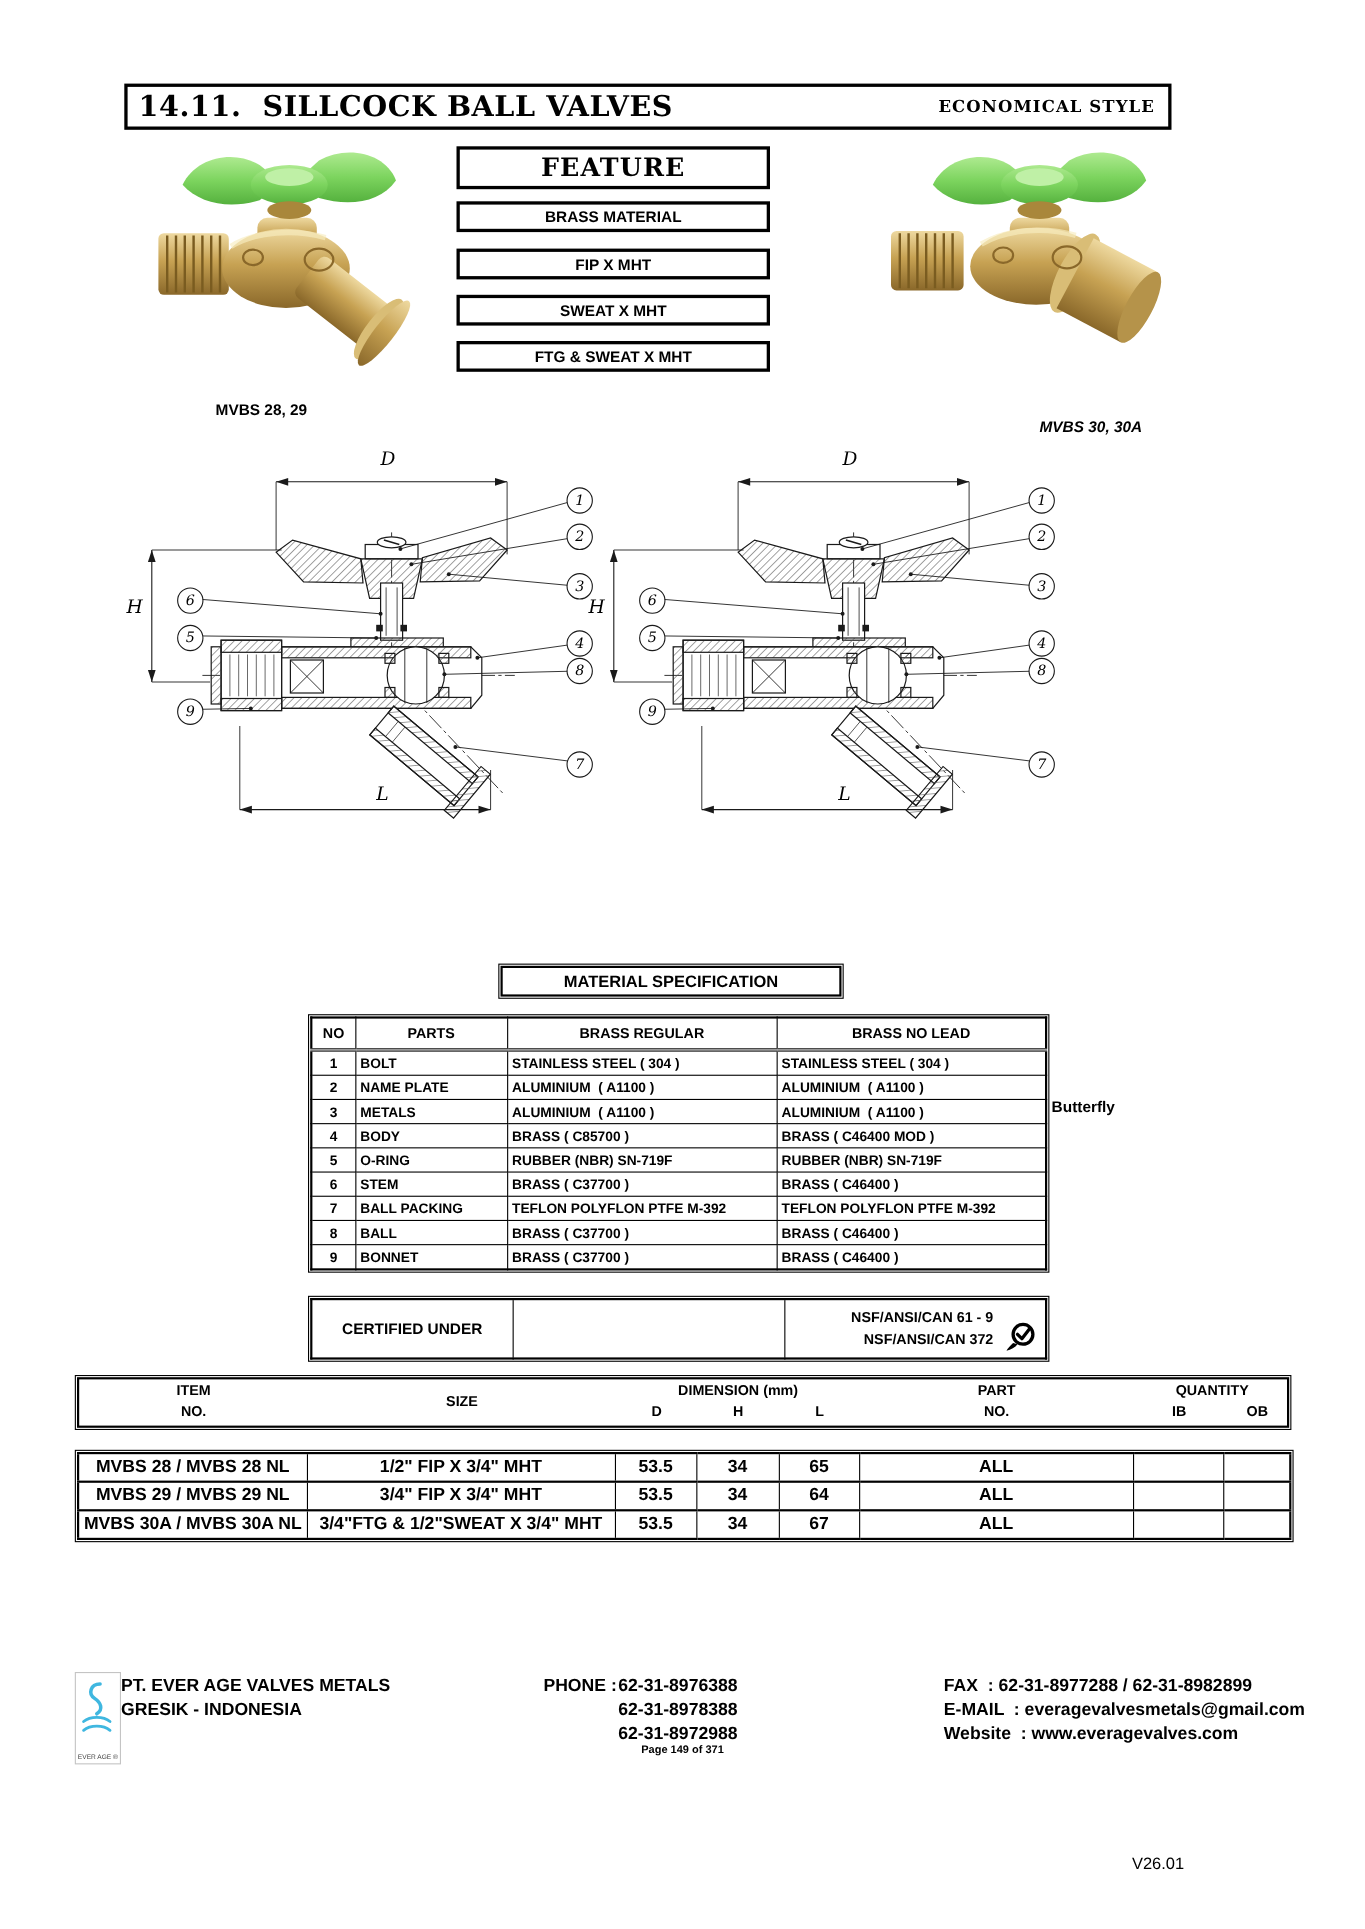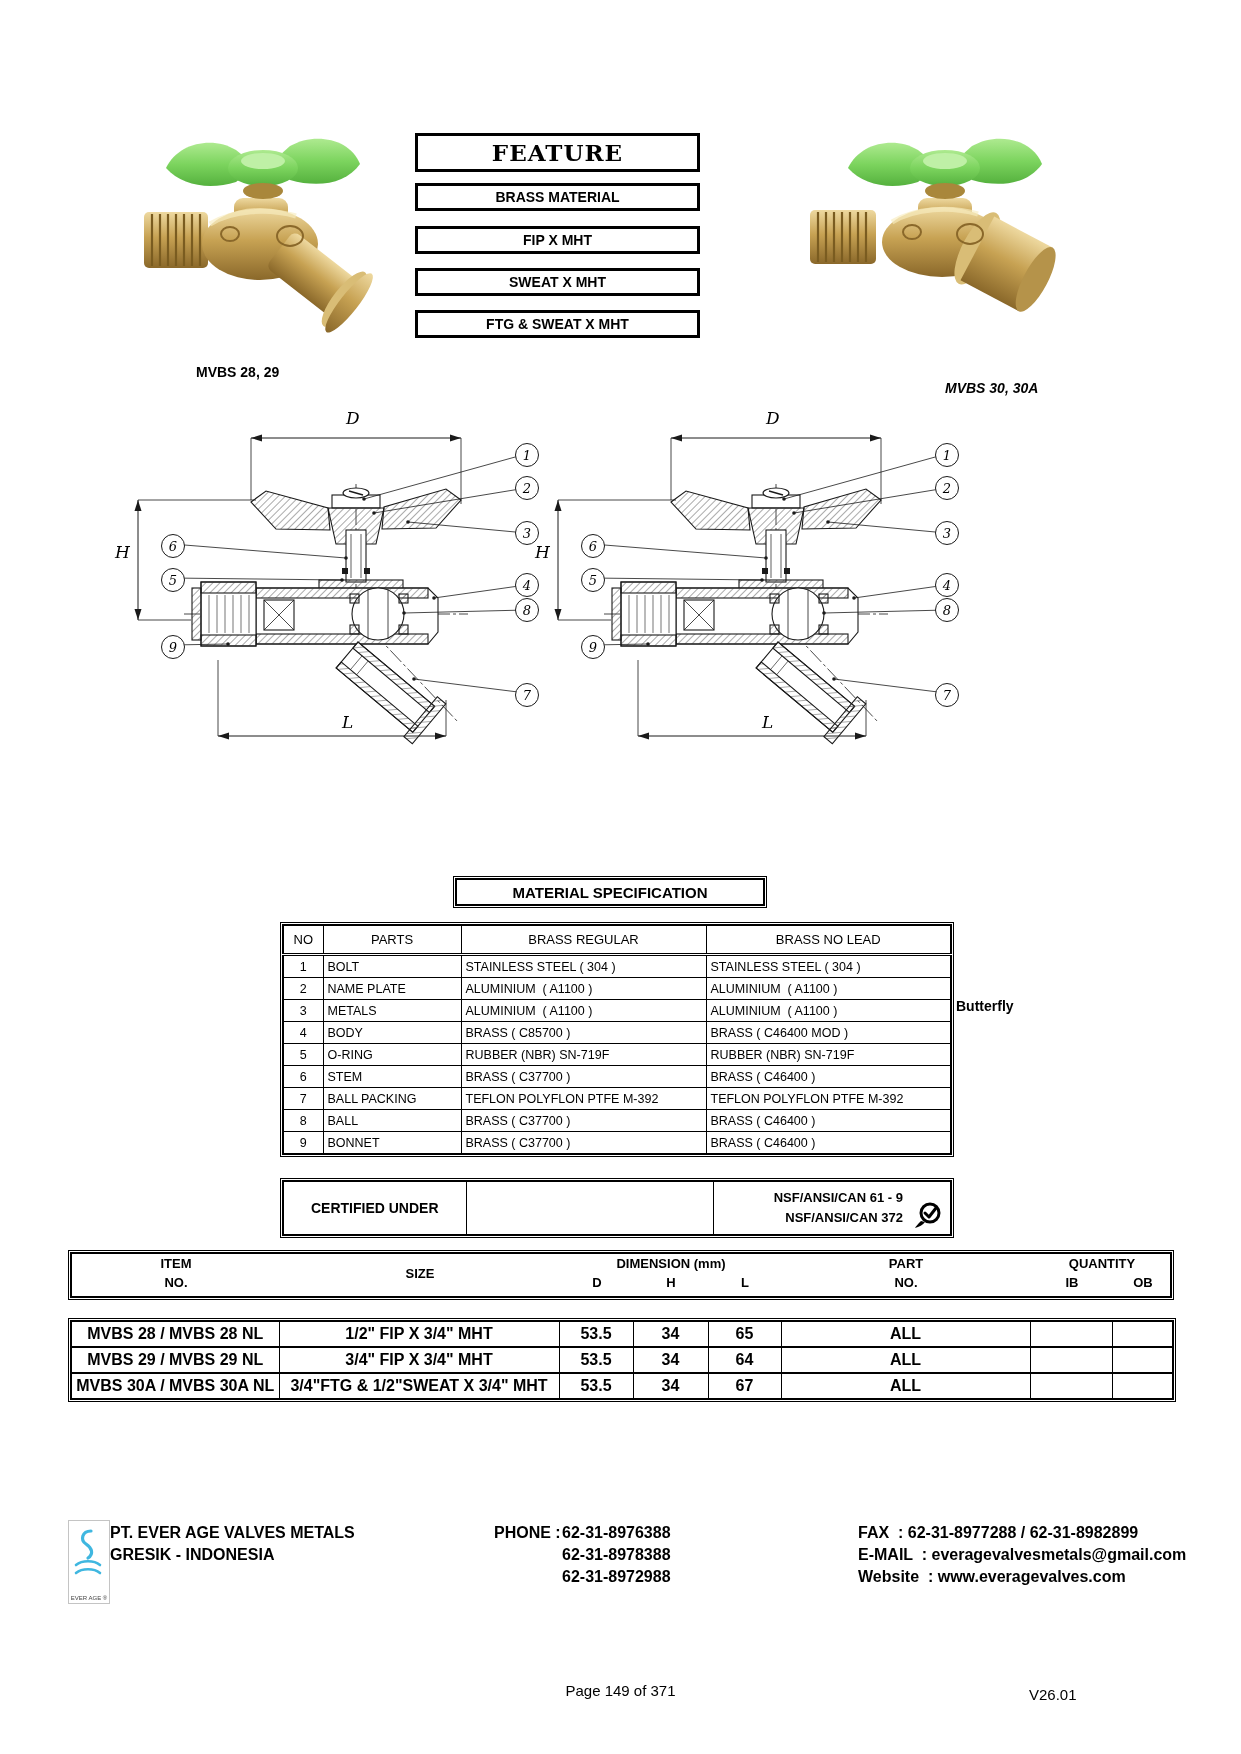--- a/index.html
+++ b/index.html
@@ -43,21 +43,21 @@
   .co-6{left:55px;top:142px}.co-5{left:55px;top:176px}.co-9{left:55px;top:243px}
   .dim{position:absolute;font-family:"DejaVu Serif",serif;font-style:italic;font-size:17px;}
   .dimD{left:240px;top:16px}.dimH{left:9px;top:150px}.dimL{left:236px;top:320px}
 
   
   .ms-title{position:absolute;left:455px;top:878px;width:306px;height:24px;border:2px solid #000;
     display:flex;align-items:center;justify-content:center;font-weight:bold;font-size:15px;}
   .dbl{outline:1px solid #000;outline-offset:1px;}
   .ms-table{position:absolute;left:282px;top:924px;width:668px;border-collapse:collapse;
     border:2px solid #000;table-layout:fixed;}
-  .ms-table th,.ms-table td{border:1px solid #000;font-size:12.5px;font-weight:normal;
+  .ms-table th,.ms-table td{border:1px solid #000;font-size:12.5px;font-weight:bold;
     white-space:pre;overflow:hidden;padding:0 0 0 4px;height:21px;}
   .ms-table th{height:27px;text-align:center;font-size:13px;padding:0;border-bottom:3px double #000;}
   .ms-table td.c-no{text-align:center;padding:0;}
   .butterfly-note{position:absolute;left:956px;top:998px;font-weight:bold;font-size:14px;}
 
   
   .cert-table{position:absolute;left:282px;top:1180px;width:668px;border-collapse:collapse;
     border:2px solid #000;table-layout:fixed;}
   .cert-table td{border:1px solid #000;height:50px;}
   .cert-label{text-align:center;font-weight:bold;font-size:14px;}
@@ -79,28 +79,32 @@
   .logo-box{position:absolute;left:68px;top:1520px;width:40px;height:82px;background:#fff;
     border:1px solid #c4c4c4;}
   .logo-swan{position:absolute;left:2px;top:2px;width:34px;height:62px;}
   .logo-text{position:absolute;left:0;bottom:2px;width:100%;text-align:center;font-size:6px;color:#444;}
   .ft{position:absolute;font-weight:bold;font-size:16px;white-space:pre;}
   .f-co1{left:110px;top:1524px}.f-co2{left:110px;top:1546px}
   .f-phl{left:494px;top:1524px}
   .f-ph1{left:562px;top:1524px}.f-ph2{left:562px;top:1546px}.f-ph3{left:562px;top:1568px}
   .f-fax{left:858px;top:1524px}.f-mail{left:858px;top:1546px}.f-web{left:858px;top:1568px}
 
-  .pg-label{position:absolute;left:50%;transform:translateX(-50%);top:1682px;font-size:15px;}
+  .pg-label{position:absolute;left:50%;transform:translateX(-50%);top:1586px;font-size:10px;font-weight:bold;}
   .pg-ver{position:absolute;left:1029px;top:1686px;font-size:15px;}
 </style>
 </head>
 <body>
 
 <div class="page">
 
+  <div class="header-box">
+    <span class="header-title">14.11.  SILLCOCK BALL VALVES</span>
+    <span class="header-style">ECONOMICAL STYLE</span>
+  </div>
 
   <div class="photo photo-left">
     <svg viewBox="0 0 252 226" width="252" height="226">
       <defs>
         <linearGradient id="brassG" x1="0" y1="0" x2="0" y2="1">
           <stop offset="0" stop-color="#eed9a0"></stop>
             <stop offset="0.45" stop-color="#c7a253"></stop>
             <stop offset="1" stop-color="#8a682a"></stop>
         </linearGradient>
         <linearGradient id="greenG" x1="0" y1="0" x2="0" y2="1">

